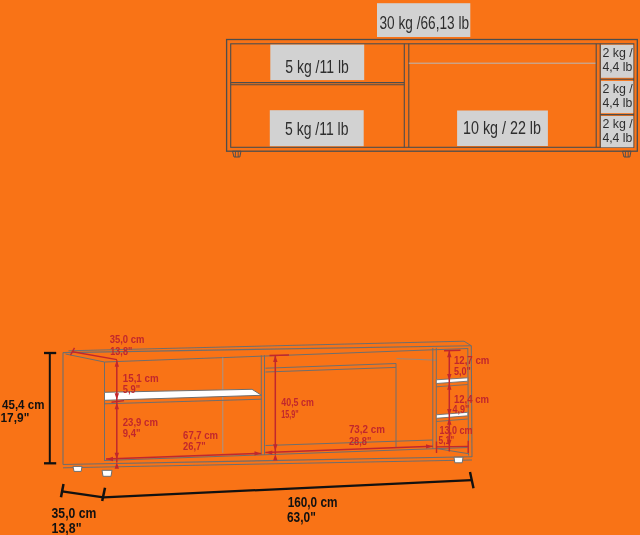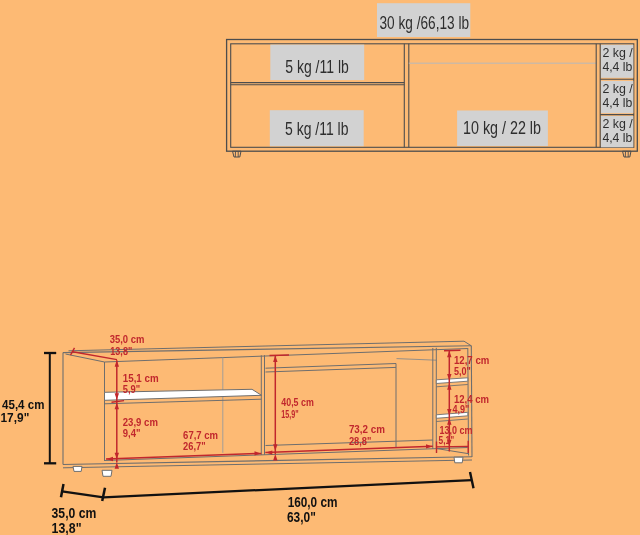--- a/index.html
+++ b/index.html
@@ -1,16 +1,16 @@
 <!DOCTYPE html>
 <html><head>
 <meta charset="utf-8">
 <style>
 html,body{margin:0;padding:0;background:#ffffff;}
-#page{width:640px;height:535px;position:relative;background:#fdba74;overflow:hidden;}
+#page{width:640px;height:535px;position:relative;background:#f97316;overflow:hidden;}
 text{font-family:"Liberation Sans",sans-serif;}
 .kg{fill:#2e2e2e;}
 .red{fill:#c1272d;font-weight:bold;}
 .blk{fill:#111111;font-weight:bold;}
 </style>
 </head>
 <body>
 <div id="page">
 <svg width="640" height="535" viewBox="0 0 640 535">
 

